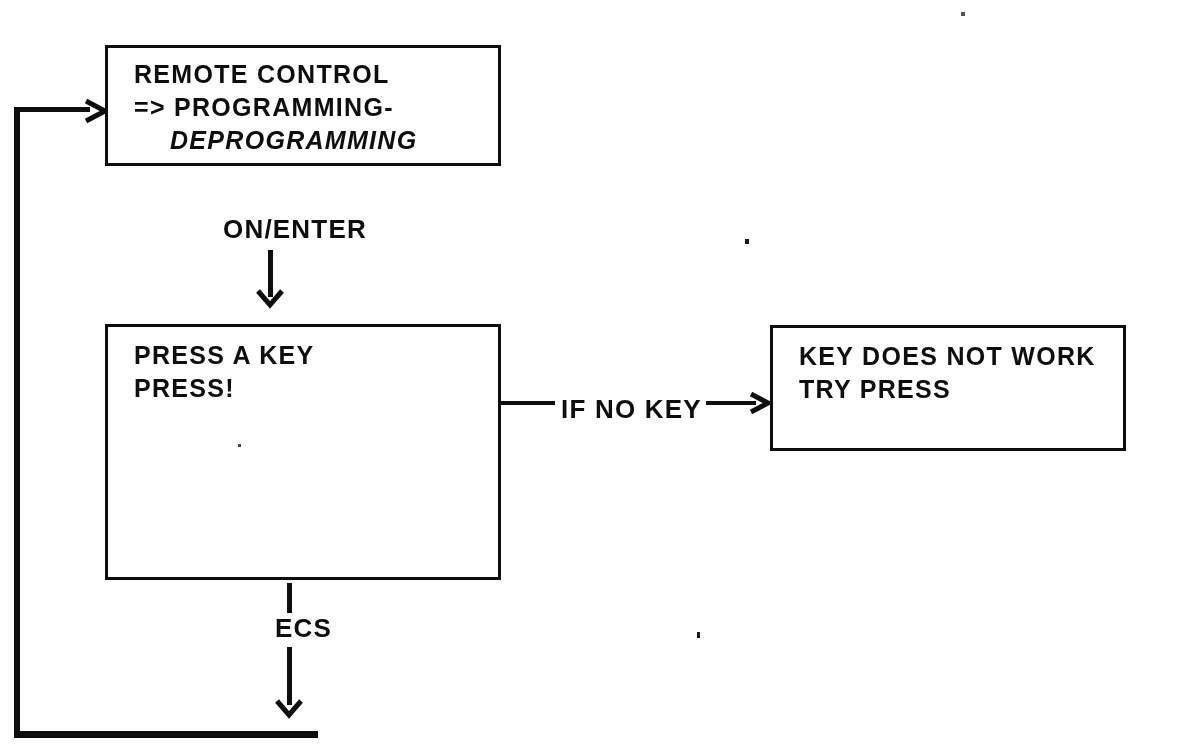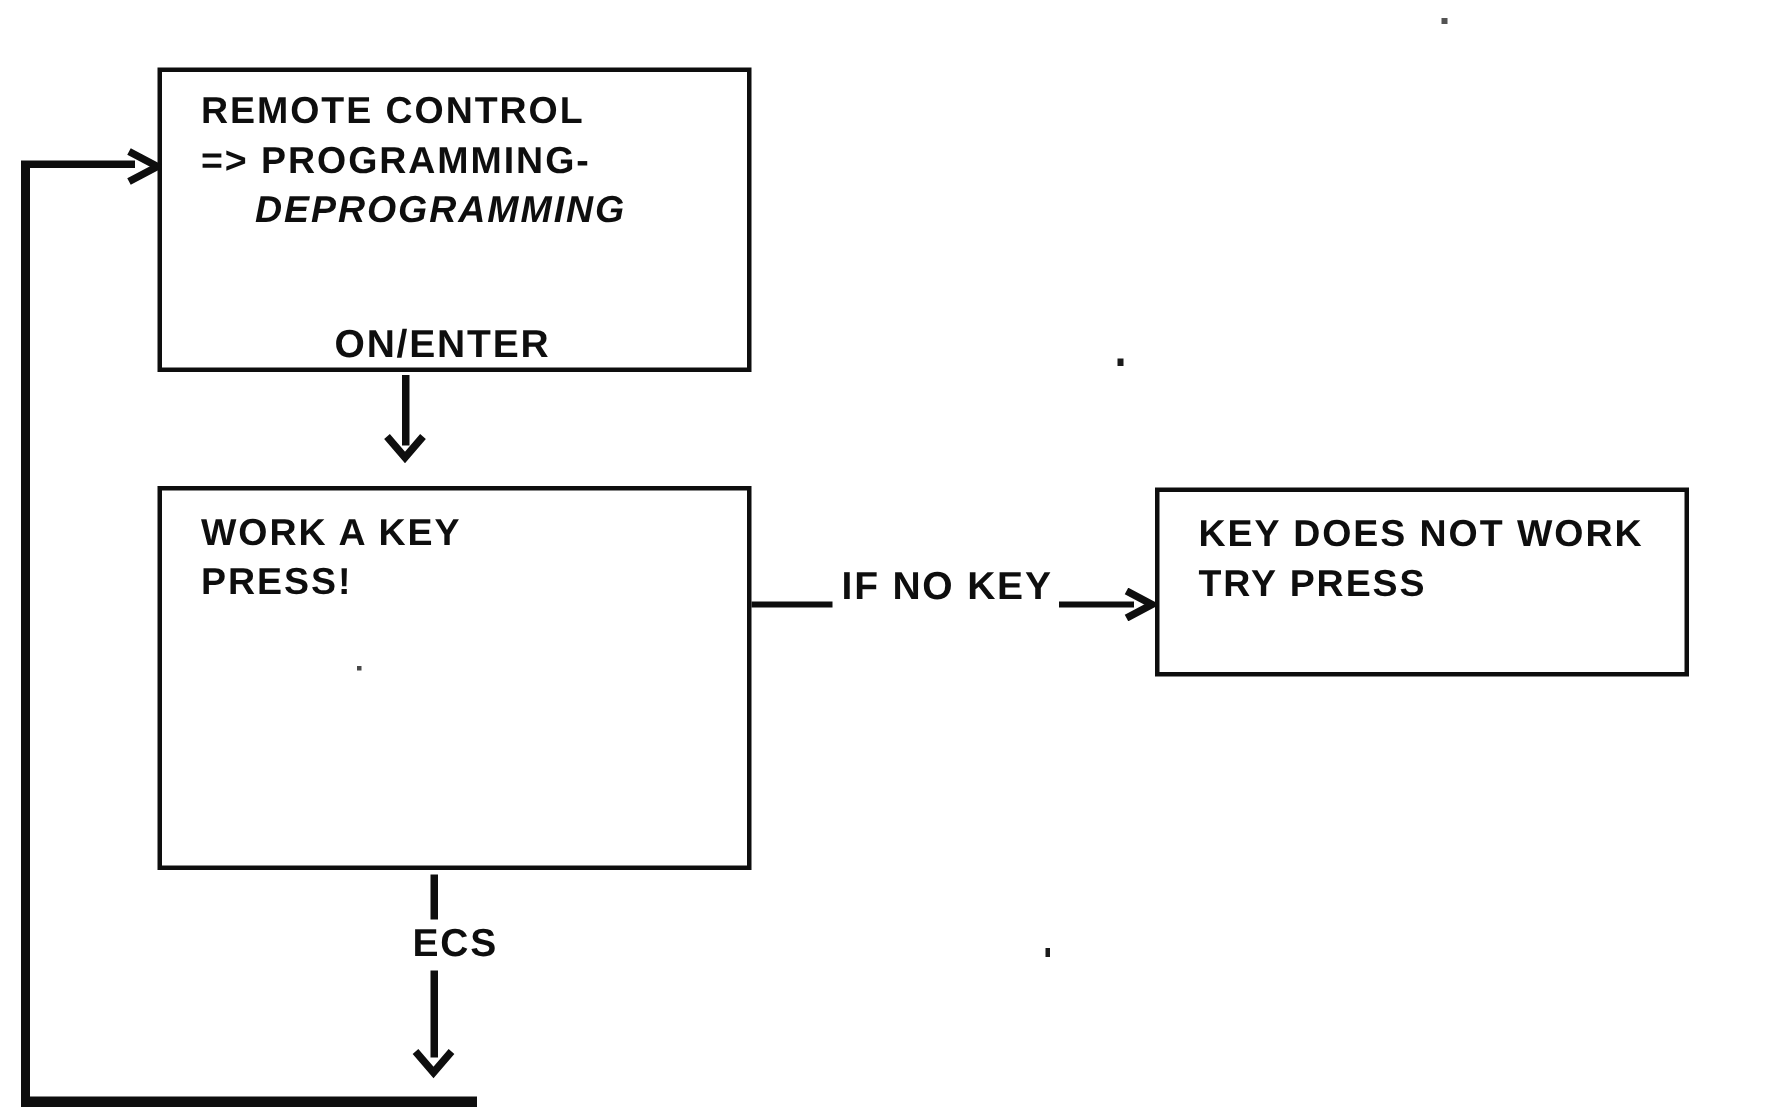--- a/index.html
+++ b/index.html
@@ -20,36 +20,36 @@
     position: absolute;
     border: 3px solid #0e0e0e;
     background: #ffffff;
     box-sizing: border-box;
     font-weight: bold;
     font-size: 25px;
     letter-spacing: 1.3px;
     line-height: 33px;
     padding: 10px 8px 0 26px;
   }
-  #box-remote { left: 105px; top: 45px;  width: 396px; height: 203px; }
+  #box-remote { left: 105px; top: 45px;  width: 396px; height: 121px; }
   #box-press  { left: 105px; top: 324px; width: 396px; height: 256px; padding-top: 12px; }
   #box-fail   { left: 770px; top: 325px; width: 356px; height: 126px; padding-top: 12px; }
   .node .bline { white-space: nowrap; }
   .node .indent { margin-left: 36px; font-style: italic; }
 
   .edge-label {
     position: absolute;
     font-weight: bold;
     font-size: 26px;
     letter-spacing: 1.2px;
     white-space: nowrap;
     margin-left: 13px;
   }
   #label-on-enter { left: 210px; top: 214px; }
-  #label-if-no-key { left: 548px; top: 375px; }
+  #label-if-no-key { left: 548px; top: 394px; }
   #label-ecs { left: 262px; top: 613px; }
 
   .line {
     position: absolute;
     background: #0e0e0e;
   }
   
   #stem-on-enter { left: 268px; top: 250px; width: 5px; height: 47px; }
   #head-on-enter { position: absolute; left: 255px; top: 288px; }
   
@@ -88,21 +88,21 @@
     <div class="bline indent">DEPROGRAMMING</div>
   </div>
 
   <div class="edge-label" id="label-on-enter">ON/ENTER</div>
   <div class="line" id="stem-on-enter"></div>
   <svg id="head-on-enter" width="30" height="22">
     <path d="M3 3 L15 17 L27 3" stroke="#0e0e0e" stroke-width="5" fill="none"></path>
   </svg>
 
   <div class="node" id="box-press">
-    <div class="bline">WORK A KEY</div>
+    <div class="bline">PRESS A KEY</div>
     <div class="bline">PRESS!</div>
   </div>
 
   <div class="line" id="line-ifnokey-a"></div>
   <div class="edge-label" id="label-if-no-key">IF NO KEY</div>
   <div class="line" id="line-ifnokey-b"></div>
   <svg id="head-ifnokey" width="24" height="22">
     <path d="M3 2 L20 11 L3 20" stroke="#0e0e0e" stroke-width="5" fill="none"></path>
   </svg>
 

